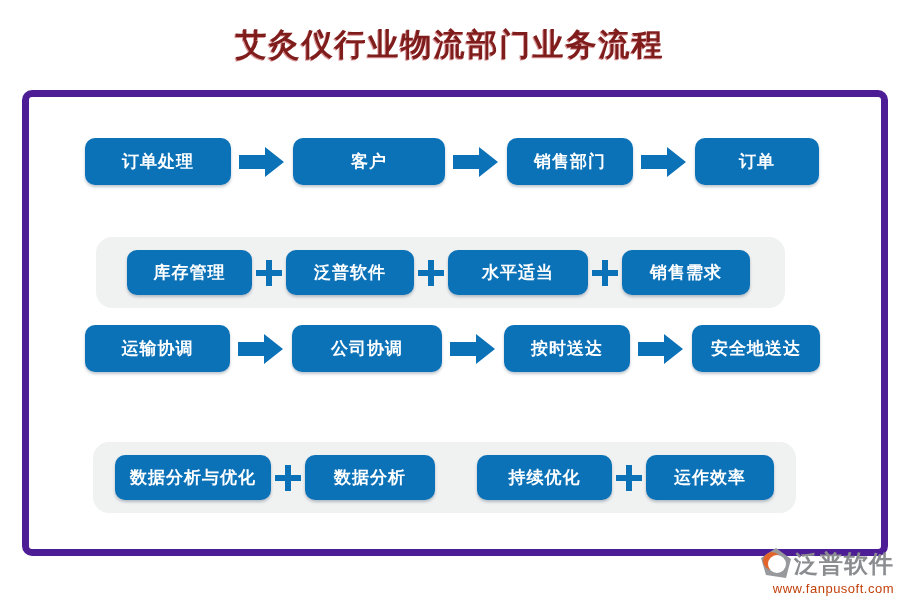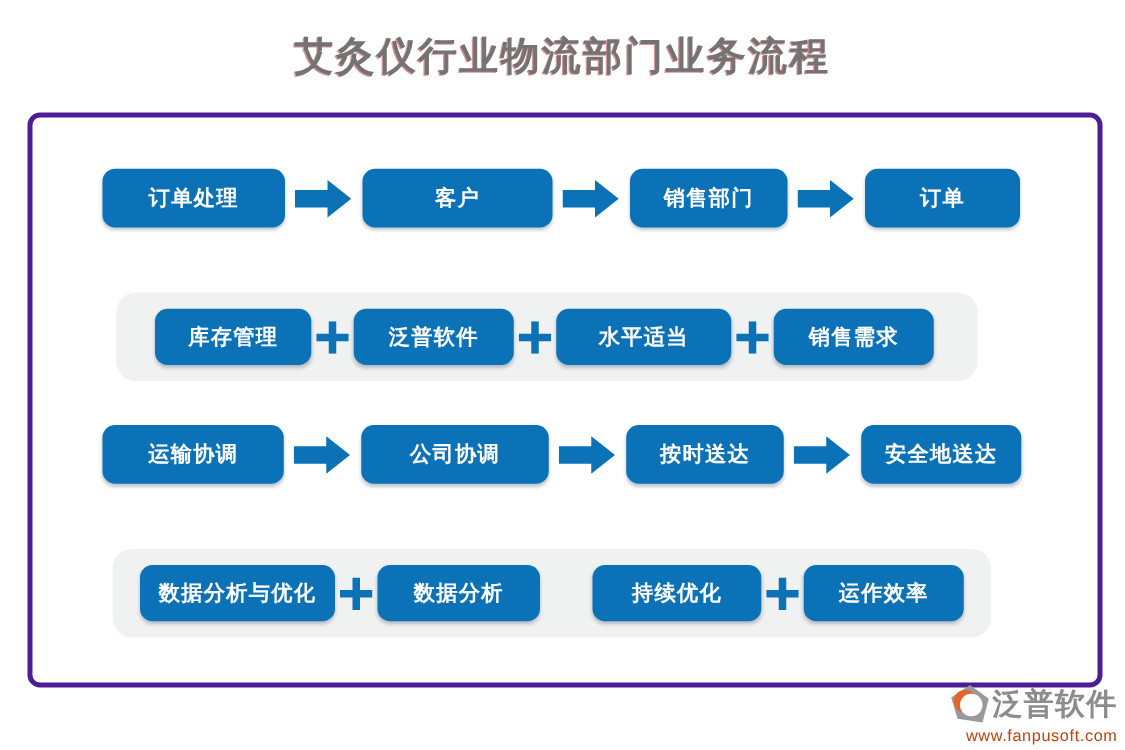--- a/index.html
+++ b/index.html
@@ -3,43 +3,43 @@
 <meta charset="utf-8">
 <style>
   html,body{margin:0;padding:0;}
   body{
     width:900px;height:600px;position:relative;overflow:hidden;
     background:#ffffff;font-family:"Liberation Sans",sans-serif;
   }
   .title{
     position:absolute;top:24px;left:0;width:100%;margin:0;
     text-align:center;font-family:"Liberation Serif",serif;
-    font-size:31px;font-weight:700;color:#737373;letter-spacing:2px;
+    font-size:31px;font-weight:700;color:#7f1d1d;letter-spacing:2px;
     text-shadow:-1px 1px 0 rgba(190,62,66,.55);
   }
   .frame{
     position:absolute;left:22px;top:90px;width:852px;height:452px;
-    border:4px solid #4c1d95;border-radius:10px;background:#fff;
+    border:7px solid #4c1d95;border-radius:10px;background:#fff;
   }
   .flow-row{position:absolute;display:flex;align-items:center;}
   .node{
     height:47px;background:#0c72b8;border-radius:10px;color:#ffffff;
     font-weight:700;font-size:17px;letter-spacing:1px;
     display:flex;align-items:center;justify-content:center;flex:none;
     box-shadow:0 2px 3px rgba(20,50,80,.28);
   }
   .band{
     position:absolute;background:#f0f1f1;border-radius:16px;height:71px;
     display:flex;align-items:center;box-sizing:border-box;
   }
   .band .node{height:45px;}
   .arrow{margin:0 8px;flex:none;}
   .plus{margin:0 4px;flex:none;display:block;}
   .row1{top:41px;left:56px;}
-  .row3{top:246px;left:56px;}
+  .row3{top:228px;left:56px;}
   .band2{top:140px;left:67px;width:689px;padding-left:31px;}
   .band4{top:345px;left:64px;width:703px;padding-left:22px;}
   .pair-gap{width:42px;flex:none;}
   .footer{
     position:absolute;right:6px;top:547px;
     display:flex;flex-direction:column;align-items:flex-end;line-height:1.1;
   }
   .brand-row{display:flex;align-items:center;gap:2px;}
   .brand{font-size:24px;font-weight:700;color:#8a8c8f;letter-spacing:1px;}
   .url{font-size:13px;color:#c2410c;letter-spacing:.5px;margin-top:1px;}

